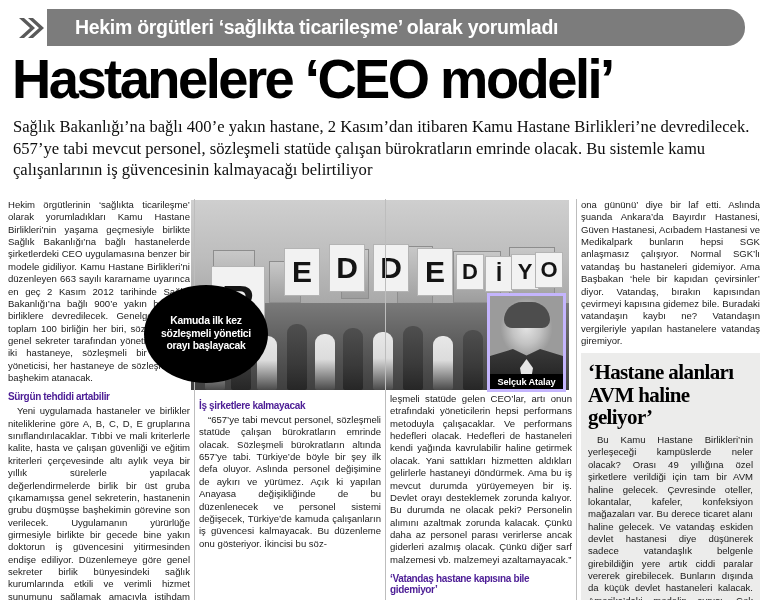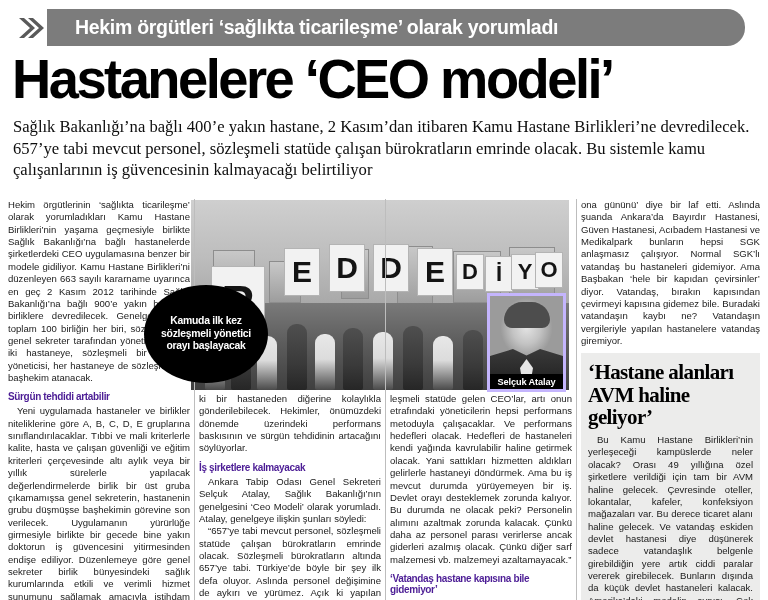--- a/index.html
+++ b/index.html
@@ -361,23 +361,21 @@
     <div class="rule-v" style="left:568px;"></div>
 
     <div class="col col1">
       <p class="body-text">Hekim örgütlerinin ‘sağlıkta ticarileşme’ olarak yorumladıkları Kamu Hastane Birlikleri’nin yaşama geçmesiyle birlikte Sağlık Bakanlığı’na bağlı hastanelerde şirketlerdeki CEO uygulamasına benzer bir modele gidiliyor. Kamu Hastane Birlikleri’ni düzenleyen 663 sayılı kararname uyarınca en geç 2 Kasım 2012 tarihinde Sağlık Bakanlığı’na bağlı 900’e yakın hastane, birliklere devredilecek. Genelgeye göre toplam 100 birliğin her biri, sözleşmeli bir genel sekreter tarafından yönetilecek. Her iki hastaneye, sözleşmeli bir hastane yöneticisi, her hastaneye de sözleşmeli bir başhekim atanacak.</p>
       <div class="subhead">Sürgün tehdidi artabilir</div>
       <p class="body-text indent">Yeni uygulamada hastaneler ve birlikler niteliklerine göre A, B, C, D, E gruplarına sınıflandırılacaklar. Tıbbi ve mali kriterlerle kalite, hasta ve çalışan güvenliği ve eğitim kriterleri çerçevesinde altı aylık veya bir yıllık sürelerle yapılacak değerlendirmelerde birlik bir üst gruba çıkamamışsa genel sekreterin, hastanenin grubu düşmüşse başhekimin görevine son verilecek. Uygulamanın yürürlüğe girmesiyle birlikte bir gecede bine yakın doktorun iş güvencesini yitirmesinden endişe ediliyor. Düzenlemeye göre genel sekreter birlik bünyesindeki sağlık kurumlarında etkili ve verimli hizmet sunumunu sağlamak amacıyla istihdam planlaması yapacak ve personel hareketlerini gerçekleştirecek. Buna göre; hekimler, ilçe hastaneleri de dahil olmak üzere birlik içinde-</p>
     </div>
 
     <div class="col col2">
       <div style="height:194px;"></div>
-      <p class="body-text">ki bir hastaneden diğerine kolaylıkla gönderilebilecek. Hekimler, önümüzdeki dönemde üzerindeki performans baskısının ve sürgün tehdidinin artacağını söylüyorlar.</p>
       <div class="subhead">İş şirketlere kalmayacak</div>
-      <p class="body-text indent">Ankara Tabip Odası Genel Sekreteri Selçuk Atalay, Sağlık Bakanlığı’nın genelgesini ‘Ceo Modeli’ olarak yorumladı. Atalay, genelgeye ilişkin şunları söyledi:</p>
       <p class="body-text indent">“657’ye tabi mevcut personel, sözleşmeli statüde çalışan bürokratların emrinde olacak. Sözleşmeli bürokratların altında 657’ye tabi. Türkiye’de böyle bir şey ilk defa oluyor. Aslında personel değişimine de aykırı ve yürümez. Açık ki yapılan Anayasa değişikliğinde de bu düzenlenecek ve personel sistemi değişecek, Türkiye’de kamuda çalışanların iş güvencesi kalmayacak. Bu düzenleme onu gösteriyor. İkincisi bu söz-</p>
     </div>
 
     <div class="col col3">
       <div style="height:194px;"></div>
       <p class="body-text">leşmeli statüde gelen CEO’lar, artı onun etrafındaki yöneticilerin hepsi performans metoduyla çalışacaklar. Ve performans hedefleri olacak. Hedefleri de hastaneleri kendi yağında kavrulabilir haline getirmek olacak. Yani sattıkları hizmetten aldıkları gelirlerle hastaneyi döndürmek. Ama bu iş mevcut durumda yürüyemeyen bir iş. Devlet orayı desteklemek zorunda kalıyor. Bu durumda ne olacak peki? Personelin alımını azaltmak zorunda kalacak. Çünkü daha az personel parası verirlerse ancak giderleri azalmış olacak. Çünkü diğer sarf malzemesi vb. malzemeyi azaltamayacak.”</p>
       <div class="subhead">‘Vatandaş hastane kapısına bile gidemiyor’</div>
 
     </div>
 

